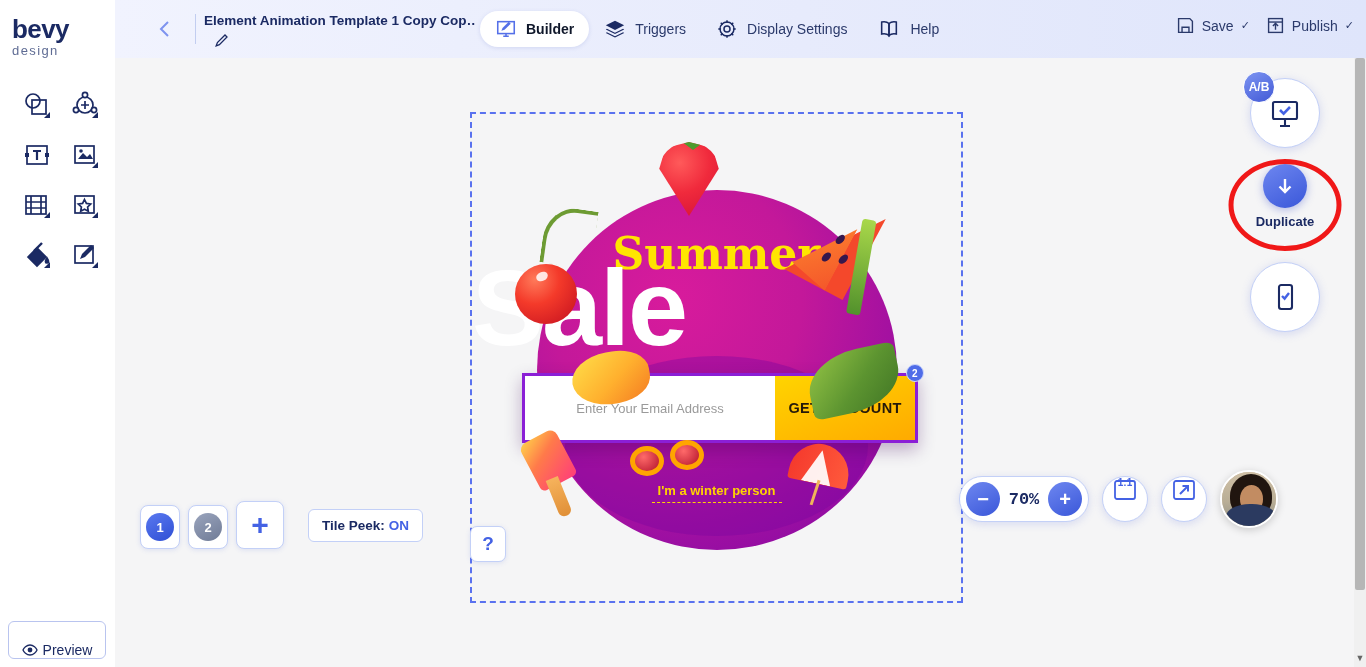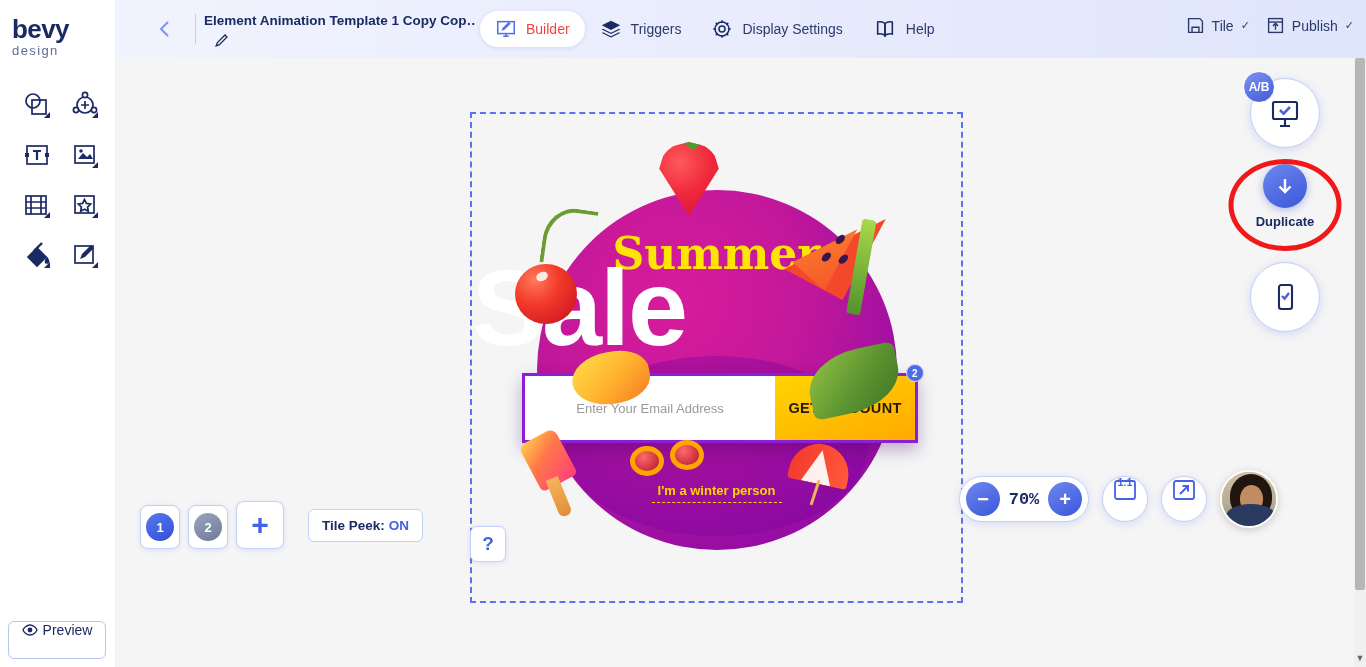--- a/index.html
+++ b/index.html
@@ -31,21 +31,21 @@
   }
   .tool {
     width: 46px; height: 50px; display: flex;
     align-items: center; justify-content: center; cursor: pointer;
   }
   .tool svg { display: block; }
   .preview-btn {
     position: absolute; left: 8px; bottom: 8px;
     width: 98px; height: 38px; border: 1px solid #b9c4ef;
     border-radius: 6px; background: #fff;
-    display: flex; align-items: flex-start; justify-content: center; gap: 5px;
+    display: flex; align-items: flex-end; justify-content: center; gap: 5px;
     font-size: 14px; color: #1b2a63; cursor: pointer;
   }
 
   
   .header {
     position: absolute; left: 115px; top: 0; width: 1251px; height: 58px;
     background: linear-gradient(to right, #f1f3fe 0%, #e7ebfc 55%, #dfe5fb 100%);
     z-index: 20;
   }
   .back-chevron {
@@ -67,21 +67,21 @@
   .nav {
     position: absolute; left: 365px; top: 11px;
     display: flex; align-items: center; gap: 0px;
   }
   .nav-item {
     height: 36px; padding: 0 15px; border-radius: 18px;
     display: flex; align-items: center; gap: 9px;
     font-size: 14px; color: #2b3a6b; cursor: pointer;
   }
   .nav-item.active {
-    background: #ffffff; color: #ef4444; font-weight: normal;
+    background: #ffffff; color: #0f172a; font-weight: bold;
     box-shadow: 0 1px 4px rgba(60,80,180,.15);
   }
   .hdr-right {
     position: absolute; right: 12px; top: 16px;
     display: flex; align-items: center; gap: 16px;
   }
   .hdr-act {
     display: flex; align-items: center; gap: 7px;
     font-size: 14px; color: #2b3a6b; cursor: pointer;
   }
@@ -520,21 +520,21 @@
         <span>Help</span>
       </div>
     </div>
 
     <div class="hdr-right">
       <div class="hdr-act">
         <svg width="19" height="19" viewBox="0 0 22 22" fill="none" stroke="#2b3a6b" stroke-width="1.6">
           <path d="M3 3h13l3 3v13H3z"></path>
           <path d="M7 19v-6h8v6"></path>
         </svg>
-        <span>Tile</span>
+        <span>Save</span>
         <span class="chev-d">✓</span>
       </div>
       <div class="hdr-act">
         <svg width="19" height="19" viewBox="0 0 22 22" fill="none" stroke="#2b3a6b" stroke-width="1.6">
           <rect x="3" y="3" width="16" height="16"></rect>
           <path d="M3 7h16"></path>
           <path d="M11 16V9M8 11.5 11 8.5l3 3"></path>
         </svg>
         <span>Publish</span>
         <span class="chev-d">✓</span>

